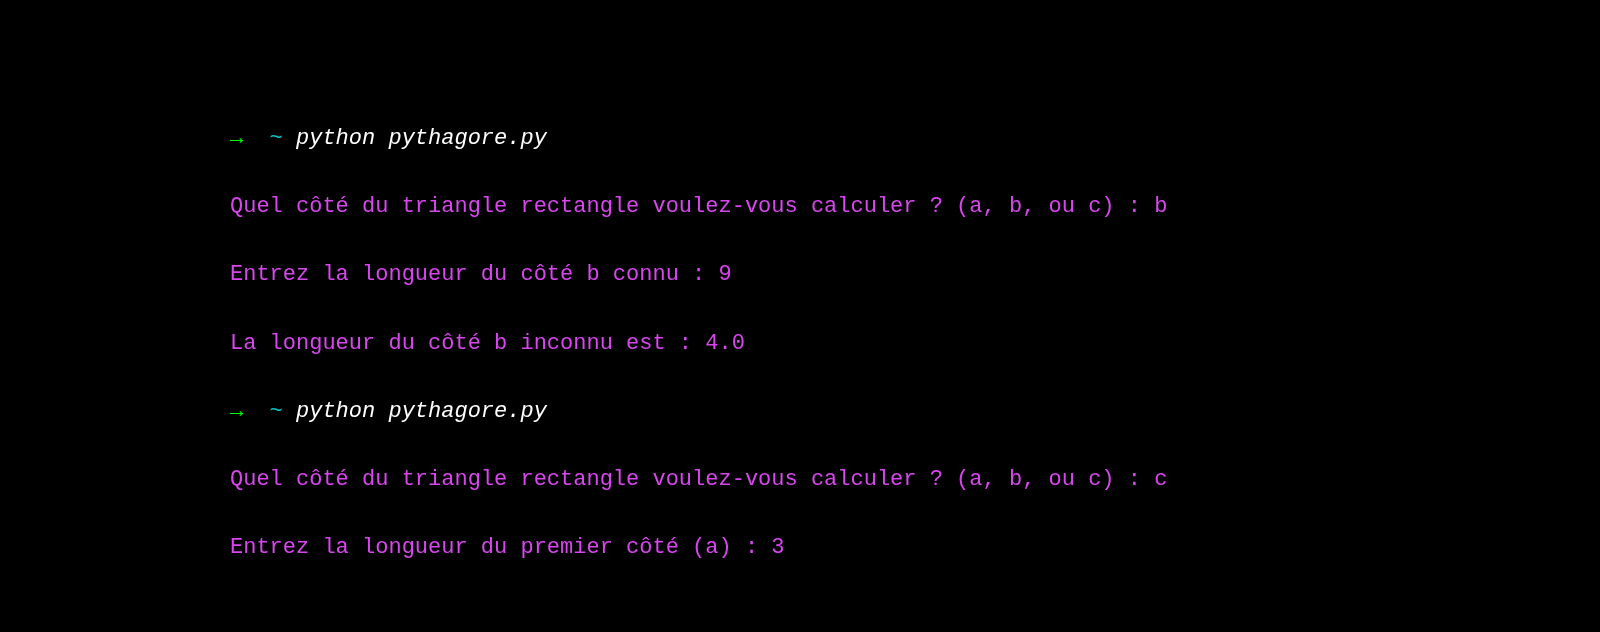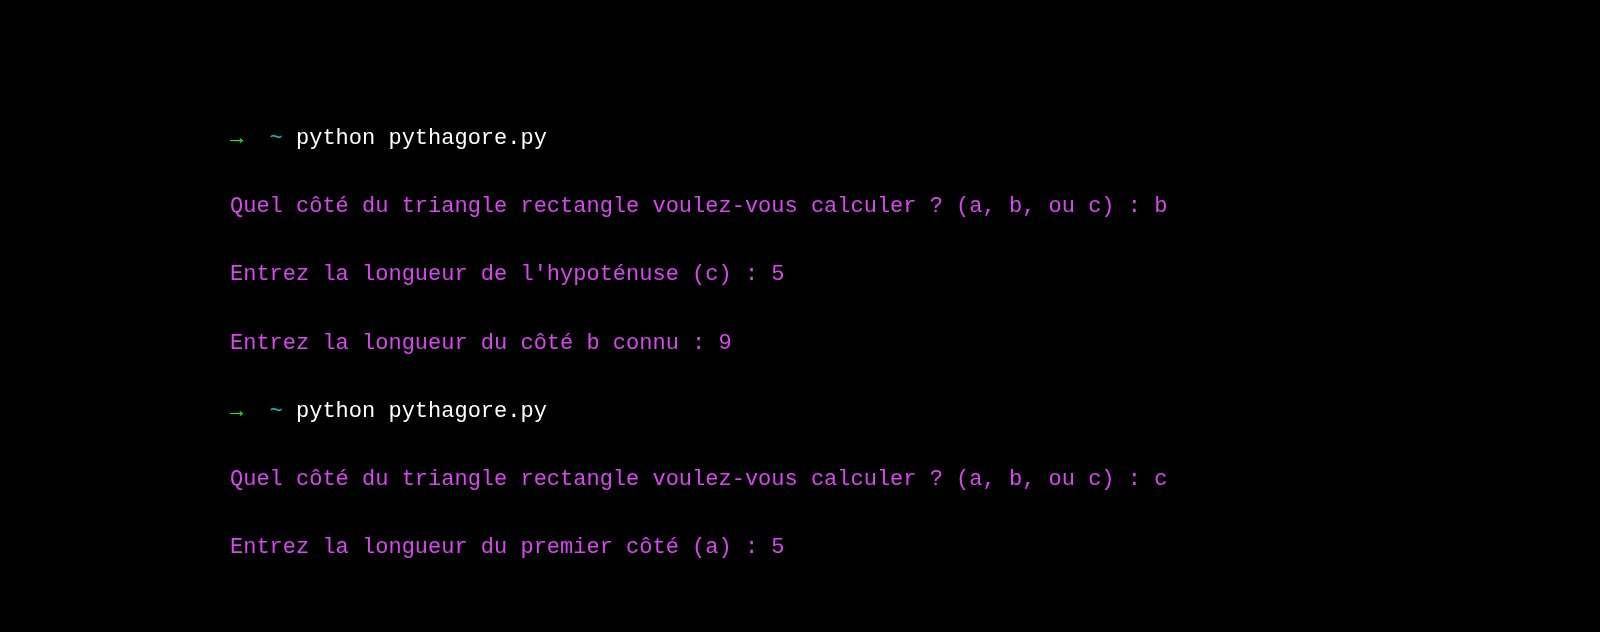--- a/index.html
+++ b/index.html
@@ -27,34 +27,35 @@
       font-weight: bold;
     }
     .prompt-tilde {
       color: #00c8c8;
     }
     .line {
       display: block;
     }
     .cmd {
       color: #ffffff;
+      font-style: italic;
     }
     .output {
       color: #d946ef;
     }
   </style>
 </head>
 <body>
 
 <div class="terminal">
 <span class="line"><span class="prompt-arrow">→</span>  <span class="prompt-tilde">~</span> <span class="cmd">python pythagore.py</span></span>
 <span class="line output">Quel côté du triangle rectangle voulez-vous calculer ? (a, b, ou c) : b</span>
-<span class="line output">Entrez la longueur de l'hypoténuse (c) : 5</span>
 <span class="line output">Entrez la longueur du côté b connu : 9</span>
+<span class="line output">La longueur du côté b inconnu est : 4.0</span>
 <span class="line"><span class="prompt-arrow">→</span>  <span class="prompt-tilde">~</span> <span class="cmd">python pythagore.py</span></span>
 <span class="line output">Quel côté du triangle rectangle voulez-vous calculer ? (a, b, ou c) : c</span>
-<span class="line output">Entrez la longueur du premier côté (a) : 5</span>
+<span class="line output">Entrez la longueur du premier côté (a) : 3</span>
 
 
 
 
 
 </div>
 
 </body></html>

